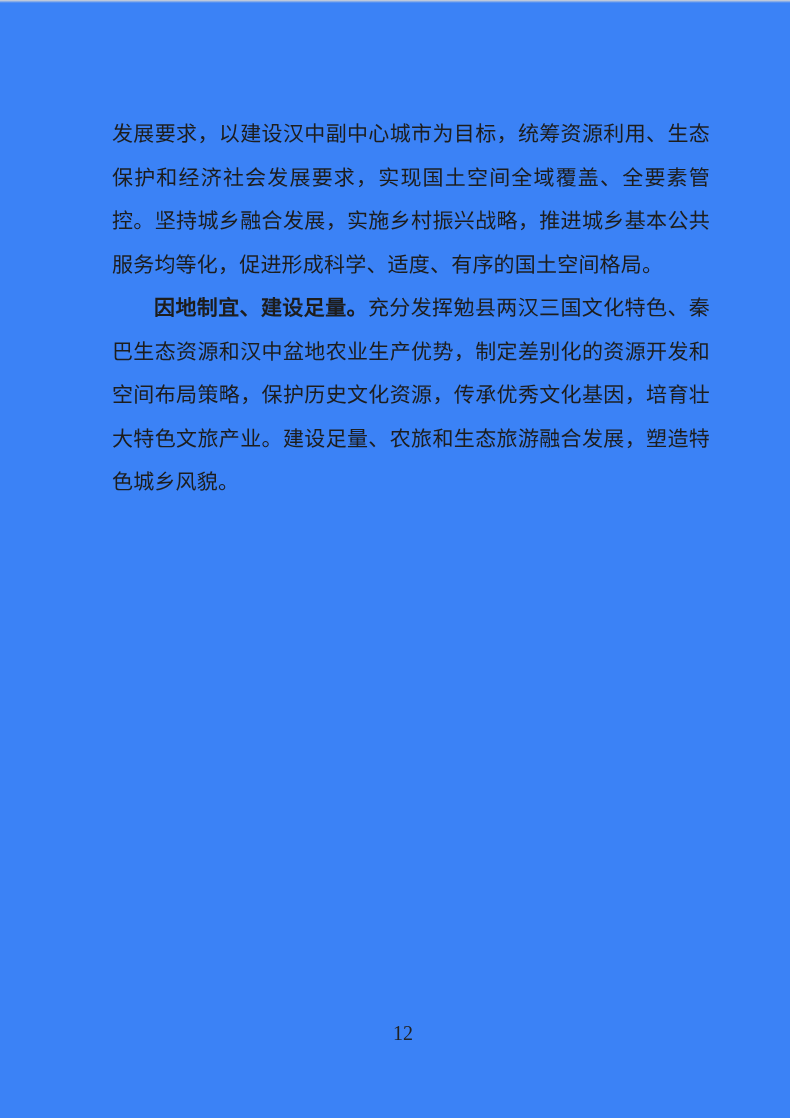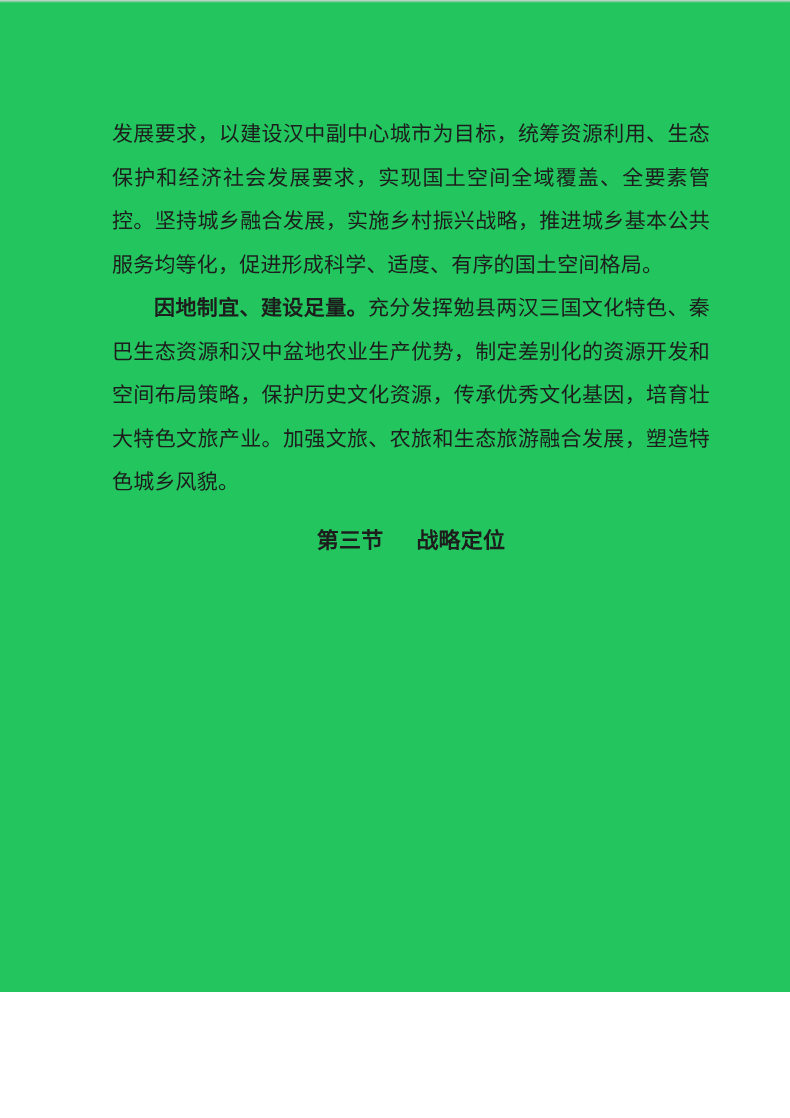--- a/index.html
+++ b/index.html
@@ -3,22 +3,22 @@
 <meta charset="utf-8">
 <style>
   html, body {
     margin: 0;
     padding: 0;
     background: #ffffff;
   }
   .page {
     position: relative;
     width: 790px;
-    height: 992px;
-    background: #22c55e;
+    height: 1118px;
+    background: #3b82f6;
     overflow: hidden;
     font-family: "Liberation Serif", "DejaVu Serif", serif;
     color: #1d1d1d;
   }
   
   .scan-edge {
     position: absolute;
     top: 0; left: 0; right: 0;
     height: 3px;
     background: linear-gradient(to bottom, #d6d6d6, rgba(255,255,255,0));
@@ -70,23 +70,22 @@
 
 <div class="page">
 
   <div class="scan-edge"></div>
 
   <main class="content">
 
     <p class="para no-indent"><span>发展要求，以建设汉中副中心城市为目标，统筹资源利用、生态保护和经济社会发展要求，实现国土空间全域覆盖、全要素管控。坚持城乡融合发展，实施乡村振兴战略，推进城乡基本公共服务均等化，促进形成科学、适度、有序的国土空间格局。</span></p>
 
 
-    <p class="para"><strong>因地制宜、建设足量。</strong><span>充分发挥勉县两汉三国文化特色、秦巴生态资源和汉中盆地农业生产优势，制定差别化的资源开发和空间布局策略，保护历史文化资源，传承优秀文化基因，培育壮大特色文旅产业。加强文旅、农旅和生态旅游融合发展，塑造特色城乡风貌。</span></p>
+    <p class="para"><strong>因地制宜、建设足量。</strong><span>充分发挥勉县两汉三国文化特色、秦巴生态资源和汉中盆地农业生产优势，制定差别化的资源开发和空间布局策略，保护历史文化资源，传承优秀文化基因，培育壮大特色文旅产业。建设足量、农旅和生态旅游融合发展，塑造特色城乡风貌。</span></p>
 
-    <h2 class="section-heading"><span>第三节</span><span class="heading-gap"></span><span>战略定位</span></h2>
 
 
 
   </main>
 
   <footer class="page-footer"><span>12</span></footer>
 
 </div>
 
 </body></html>

